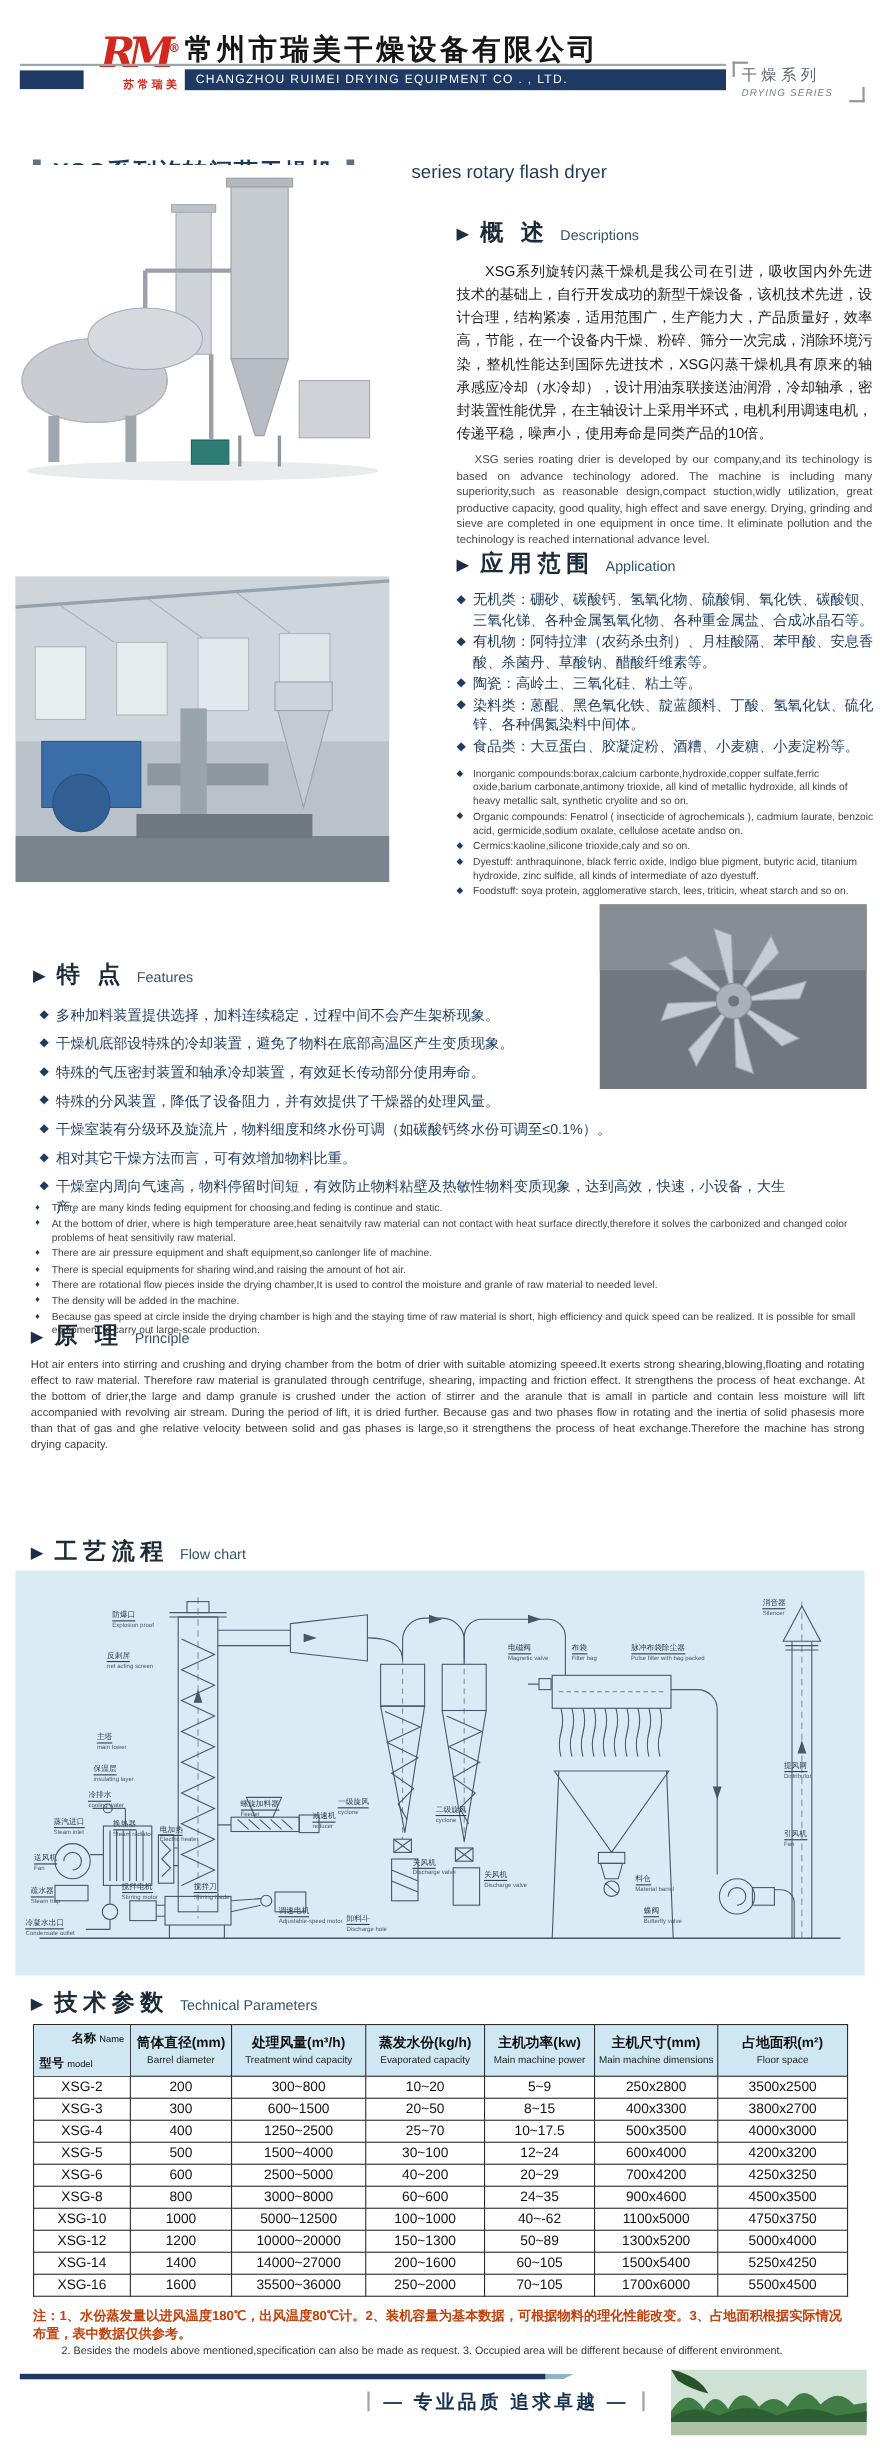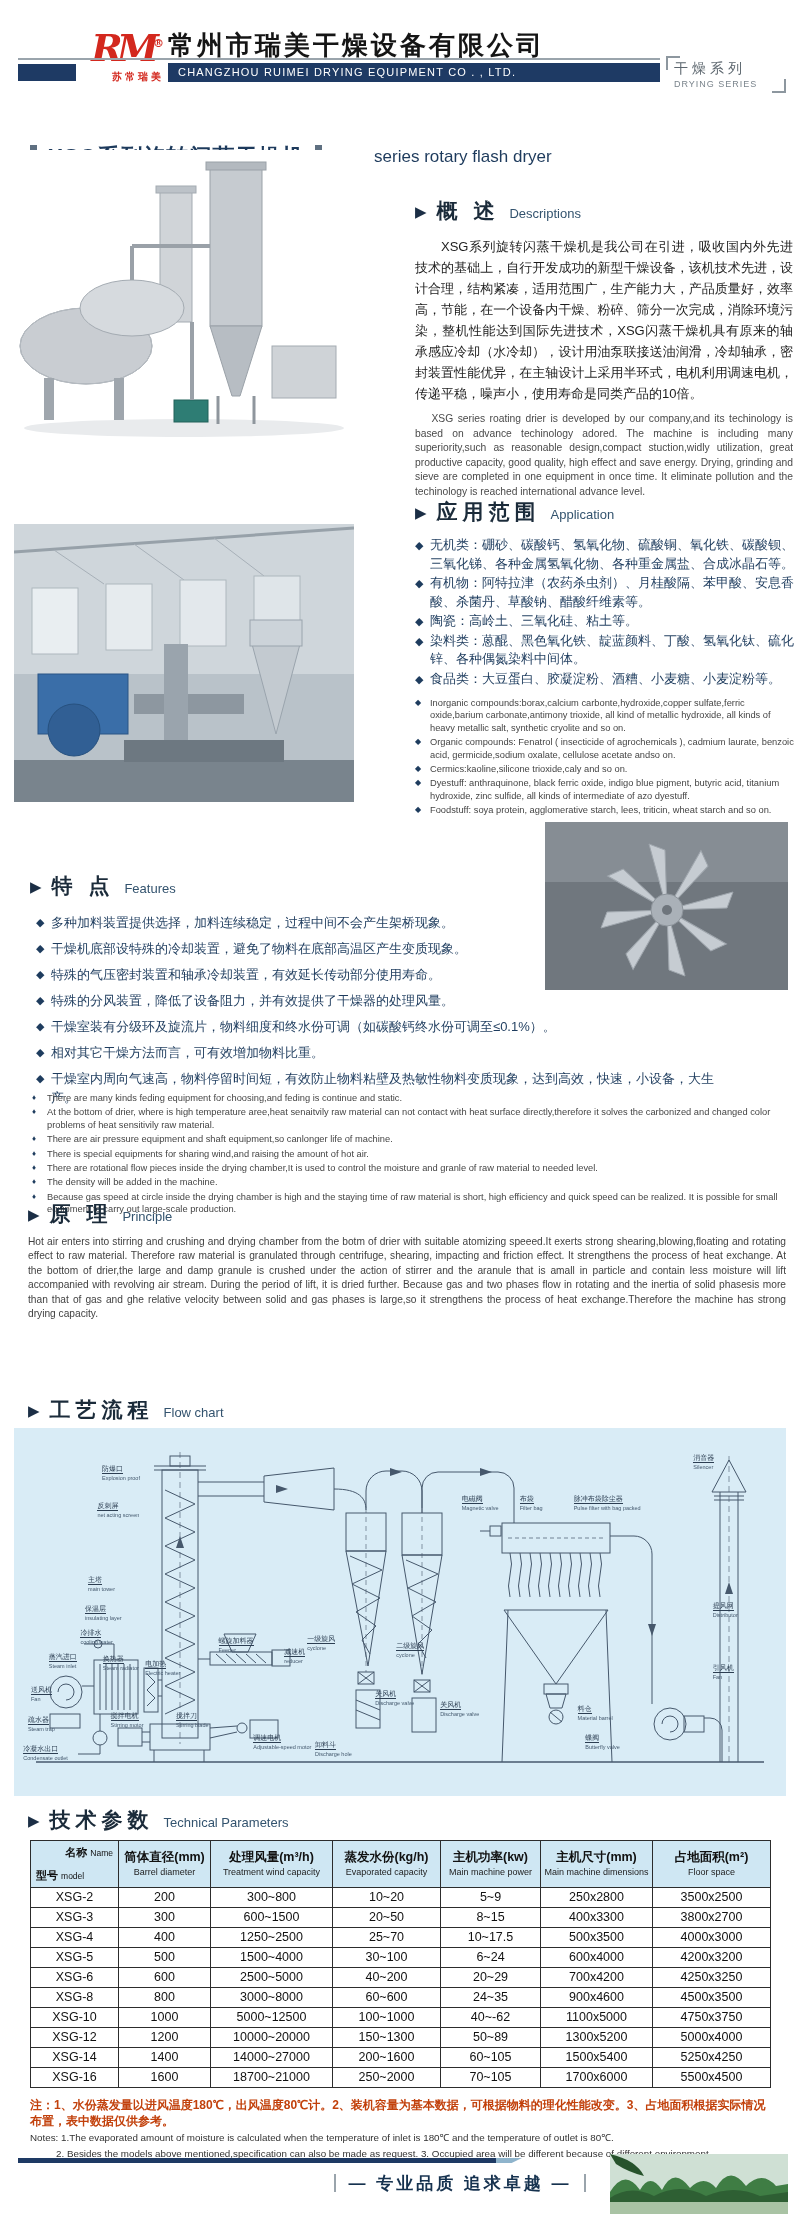--- a/index.html
+++ b/index.html
@@ -12,21 +12,21 @@
   .logo-reg { color:#d3281e; font-size:11px; vertical-align:super; letter-spacing:0; }
   .logo-sub { color:#d3281e; font-weight:bold; font-size:10px; letter-spacing:3px; margin-top:2px; }
   .company-cn { position:absolute; left:168px; top:28px; font-family:"DejaVu Serif", serif; font-weight:bold; font-size:26px; color:#151515; letter-spacing:3px; }
   .hdr-gray-line { position:absolute; left:18px; top:58px; width:642px; height:2px; background:#9aa4ac; }
   .hdr-bar-left { position:absolute; left:18px; top:64px; width:58px; height:17px; background:#1e3a64; }
   .hdr-bar-main { position:absolute; left:168px; top:63px; width:492px; height:19px; background:#1e3a64; color:#fff; font-size:11px; line-height:19px; padding-left:10px; letter-spacing:1.2px; box-sizing:border-box; }
   .series-box { position:absolute; right:14px; top:56px; width:104px; padding:4px 8px; }
   .series-box:before { content:""; position:absolute; left:0; top:0; width:12px; height:12px; border-left:2px solid #8d979f; border-top:2px solid #8d979f; }
   .series-box:after { content:""; position:absolute; right:0; bottom:0; width:12px; height:12px; border-right:2px solid #8d979f; border-bottom:2px solid #8d979f; }
   .series-cn { font-size:14px; color:#5c666e; letter-spacing:4px; }
-  .series-en { font-size:9px; color:#7a848c; letter-spacing:1px; margin-top:1px; }
+  .series-en { font-size:9px; color:#7a848c; letter-spacing:1px; margin-top:1px;font-style:italic; }
 
   
   .title-row { position:absolute; left:30px; top:142px; display:flex; align-items:center; gap:11px; }
   .tbar { width:7px; height:25px; background:#5f7081; }
   .title-cn { font-size:22px; font-weight:bold; color:#1d3a5c; letter-spacing:1px; }
   .title-en { font-size:17px; color:#1d3a5c; }
 
   
   .sec-head { display:flex; align-items:baseline; gap:10px; }
   .arrow-icon { color:#1b2e45; font-size:15px; transform:translateY(-1px); }
@@ -570,21 +570,21 @@
           <td>25~70</td>
           <td>10~17.5</td>
           <td>500x3500</td>
           <td>4000x3000</td>
         </tr>
         <tr>
           <td>XSG-5</td>
           <td>500</td>
           <td>1500~4000</td>
           <td>30~100</td>
-          <td>6~24</td>
+          <td>12~24</td>
           <td>600x4000</td>
           <td>4200x3200</td>
         </tr>
         <tr>
           <td>XSG-6</td>
           <td>600</td>
           <td>2500~5000</td>
           <td>40~200</td>
           <td>20~29</td>
           <td>700x4200</td>
@@ -622,31 +622,30 @@
           <td>1400</td>
           <td>14000~27000</td>
           <td>200~1600</td>
           <td>60~105</td>
           <td>1500x5400</td>
           <td>5250x4250</td>
         </tr>
         <tr>
           <td>XSG-16</td>
           <td>1600</td>
-          <td>18700~21000</td>
+          <td>35500~36000</td>
           <td>250~2000</td>
           <td>70~105</td>
           <td>1700x6000</td>
           <td>5500x4500</td>
         </tr>
       </tbody>
   </table>
   <div class="notes">
     <div class="note-cn">注：1、水份蒸发量以进风温度180℃，出风温度80℃计。2、装机容量为基本数据，可根据物料的理化性能改变。3、占地面积根据实际情况布置，表中数据仅供参考。</div>
-    <div class="note-en">Notes: 1.The evaporated amount of moisture is calculated when the temperature of inlet is 180℃ and the temperature of outlet is 80℃.</div>
     <div class="note-en note-en2">2. Besides the models above mentioned,specification can also be made as request. 3. Occupied area will be different because of different environment.</div>
   </div>
 
   <div class="footer-line"></div>
   <div class="footer-slogan">
     <span class="slogan-vbar"></span><span>— 专业品质 追求卓越 —</span><span class="slogan-vbar"></span>
   </div>
   <div class="footer-photo">
     <svg width="178" height="60" viewBox="0 0 178 60">
       <rect x="0" y="0" width="178" height="60" fill="#cfe0d4"></rect>

